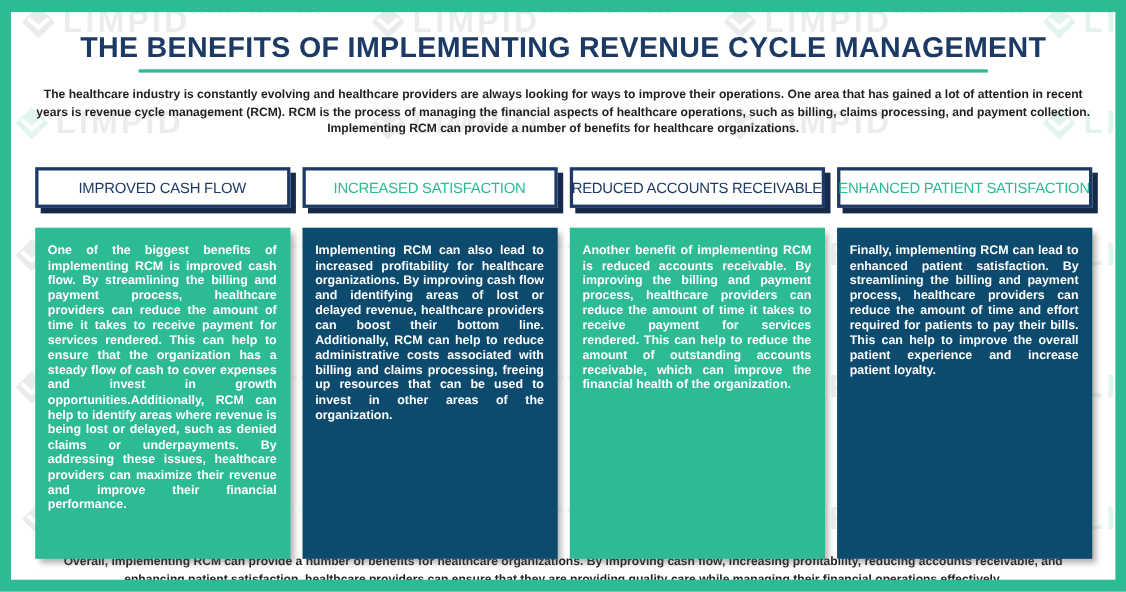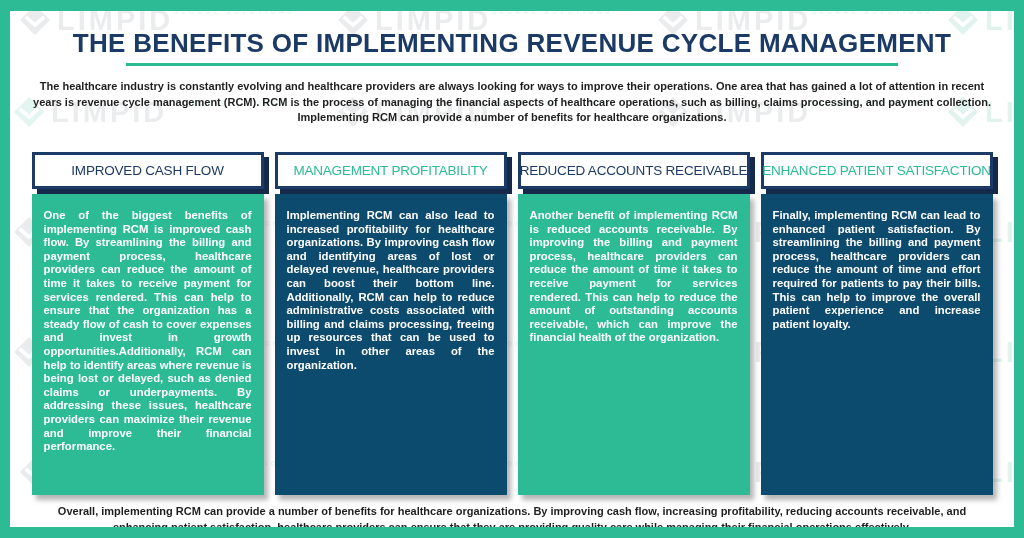--- a/index.html
+++ b/index.html
@@ -71,21 +71,21 @@
     display:flex;align-items:center;justify-content:center;
     white-space:nowrap;
   }
   .card-header span{
     font-size:13.5px;font-weight:400;letter-spacing:-0.2px;
   }
   .title-navy span{color:#1c3a66;}
   .title-green span{color:#2cbb95;}
   .card-body{
     position:relative;z-index:1;
-    margin-top:5px;height:301px;
+    margin-top:18px;height:301px;
     padding:15px 12px;
     overflow:hidden;
     box-shadow:4px 5px 5px rgba(90,90,90,0.45);
   }
   .bg-green{background:#2cbb95;}
   .bg-navy{background:#0c4a6e;}
   .card-body p{
     margin:0;
     color:#ffffff;
     font-size:11.3px;font-weight:700;
@@ -362,21 +362,21 @@
           <div class="card-header title-navy">
             <span>IMPROVED CASH FLOW</span>
           </div>
           <div class="card-body bg-green">
             <p>One of the biggest benefits of implementing RCM is improved cash flow. By streamlining the billing and payment process, healthcare providers can reduce the amount of time it takes to receive payment for services rendered. This can help to ensure that the organization has a steady flow of cash to cover expenses and invest in growth opportunities.Additionally, RCM can help to identify areas where revenue is being lost or delayed, such as denied claims or underpayments. By addressing these issues, healthcare providers can maximize their revenue and improve their financial performance.</p>
           </div>
         </div>
 
         <div class="card">
           <div class="card-header title-green">
-            <span>MANAGEMENT PROFITABILITY</span>
+            <span>INCREASED SATISFACTION</span>
           </div>
           <div class="card-body bg-navy">
             <p>Implementing RCM can also lead to increased profitability for healthcare organizations. By improving cash flow and identifying areas of lost or delayed revenue, healthcare providers can boost their bottom line. Additionally, RCM can help to reduce administrative costs associated with billing and claims processing, freeing up resources that can be used to invest in other areas of the organization.</p>
           </div>
         </div>
 
         <div class="card">
           <div class="card-header title-navy">
             <span>REDUCED ACCOUNTS RECEIVABLE</span>
           </div>

